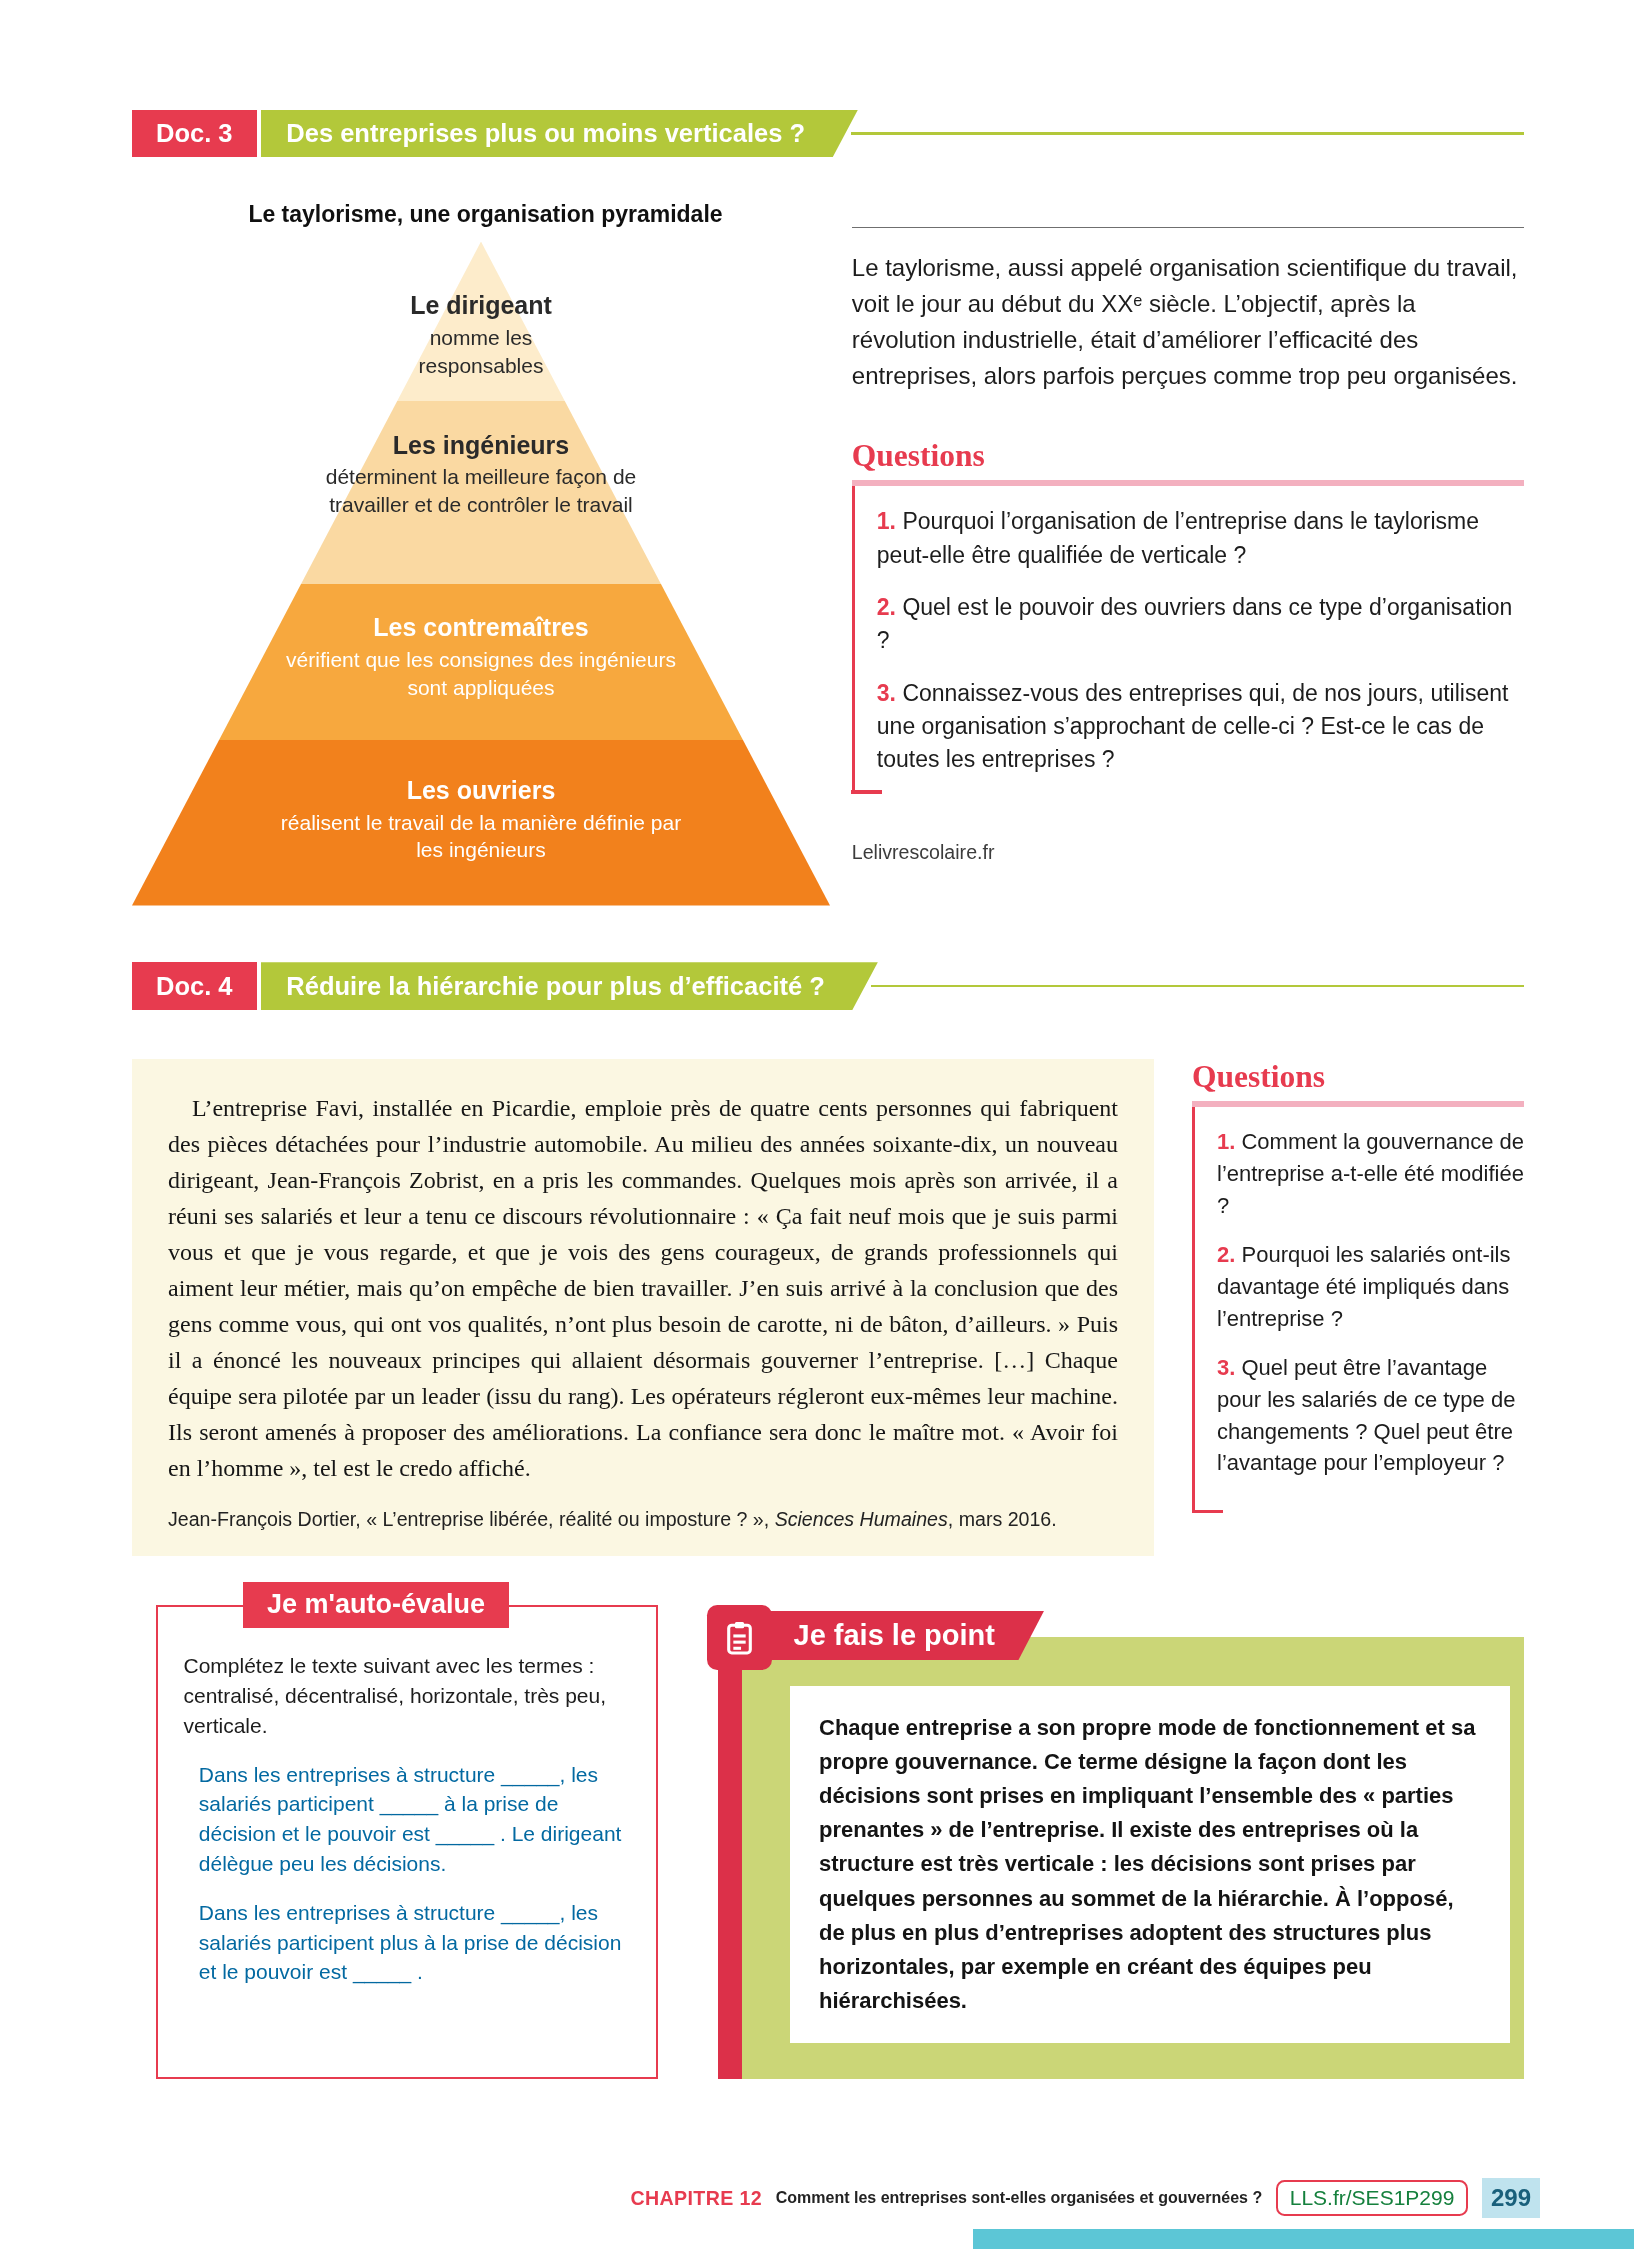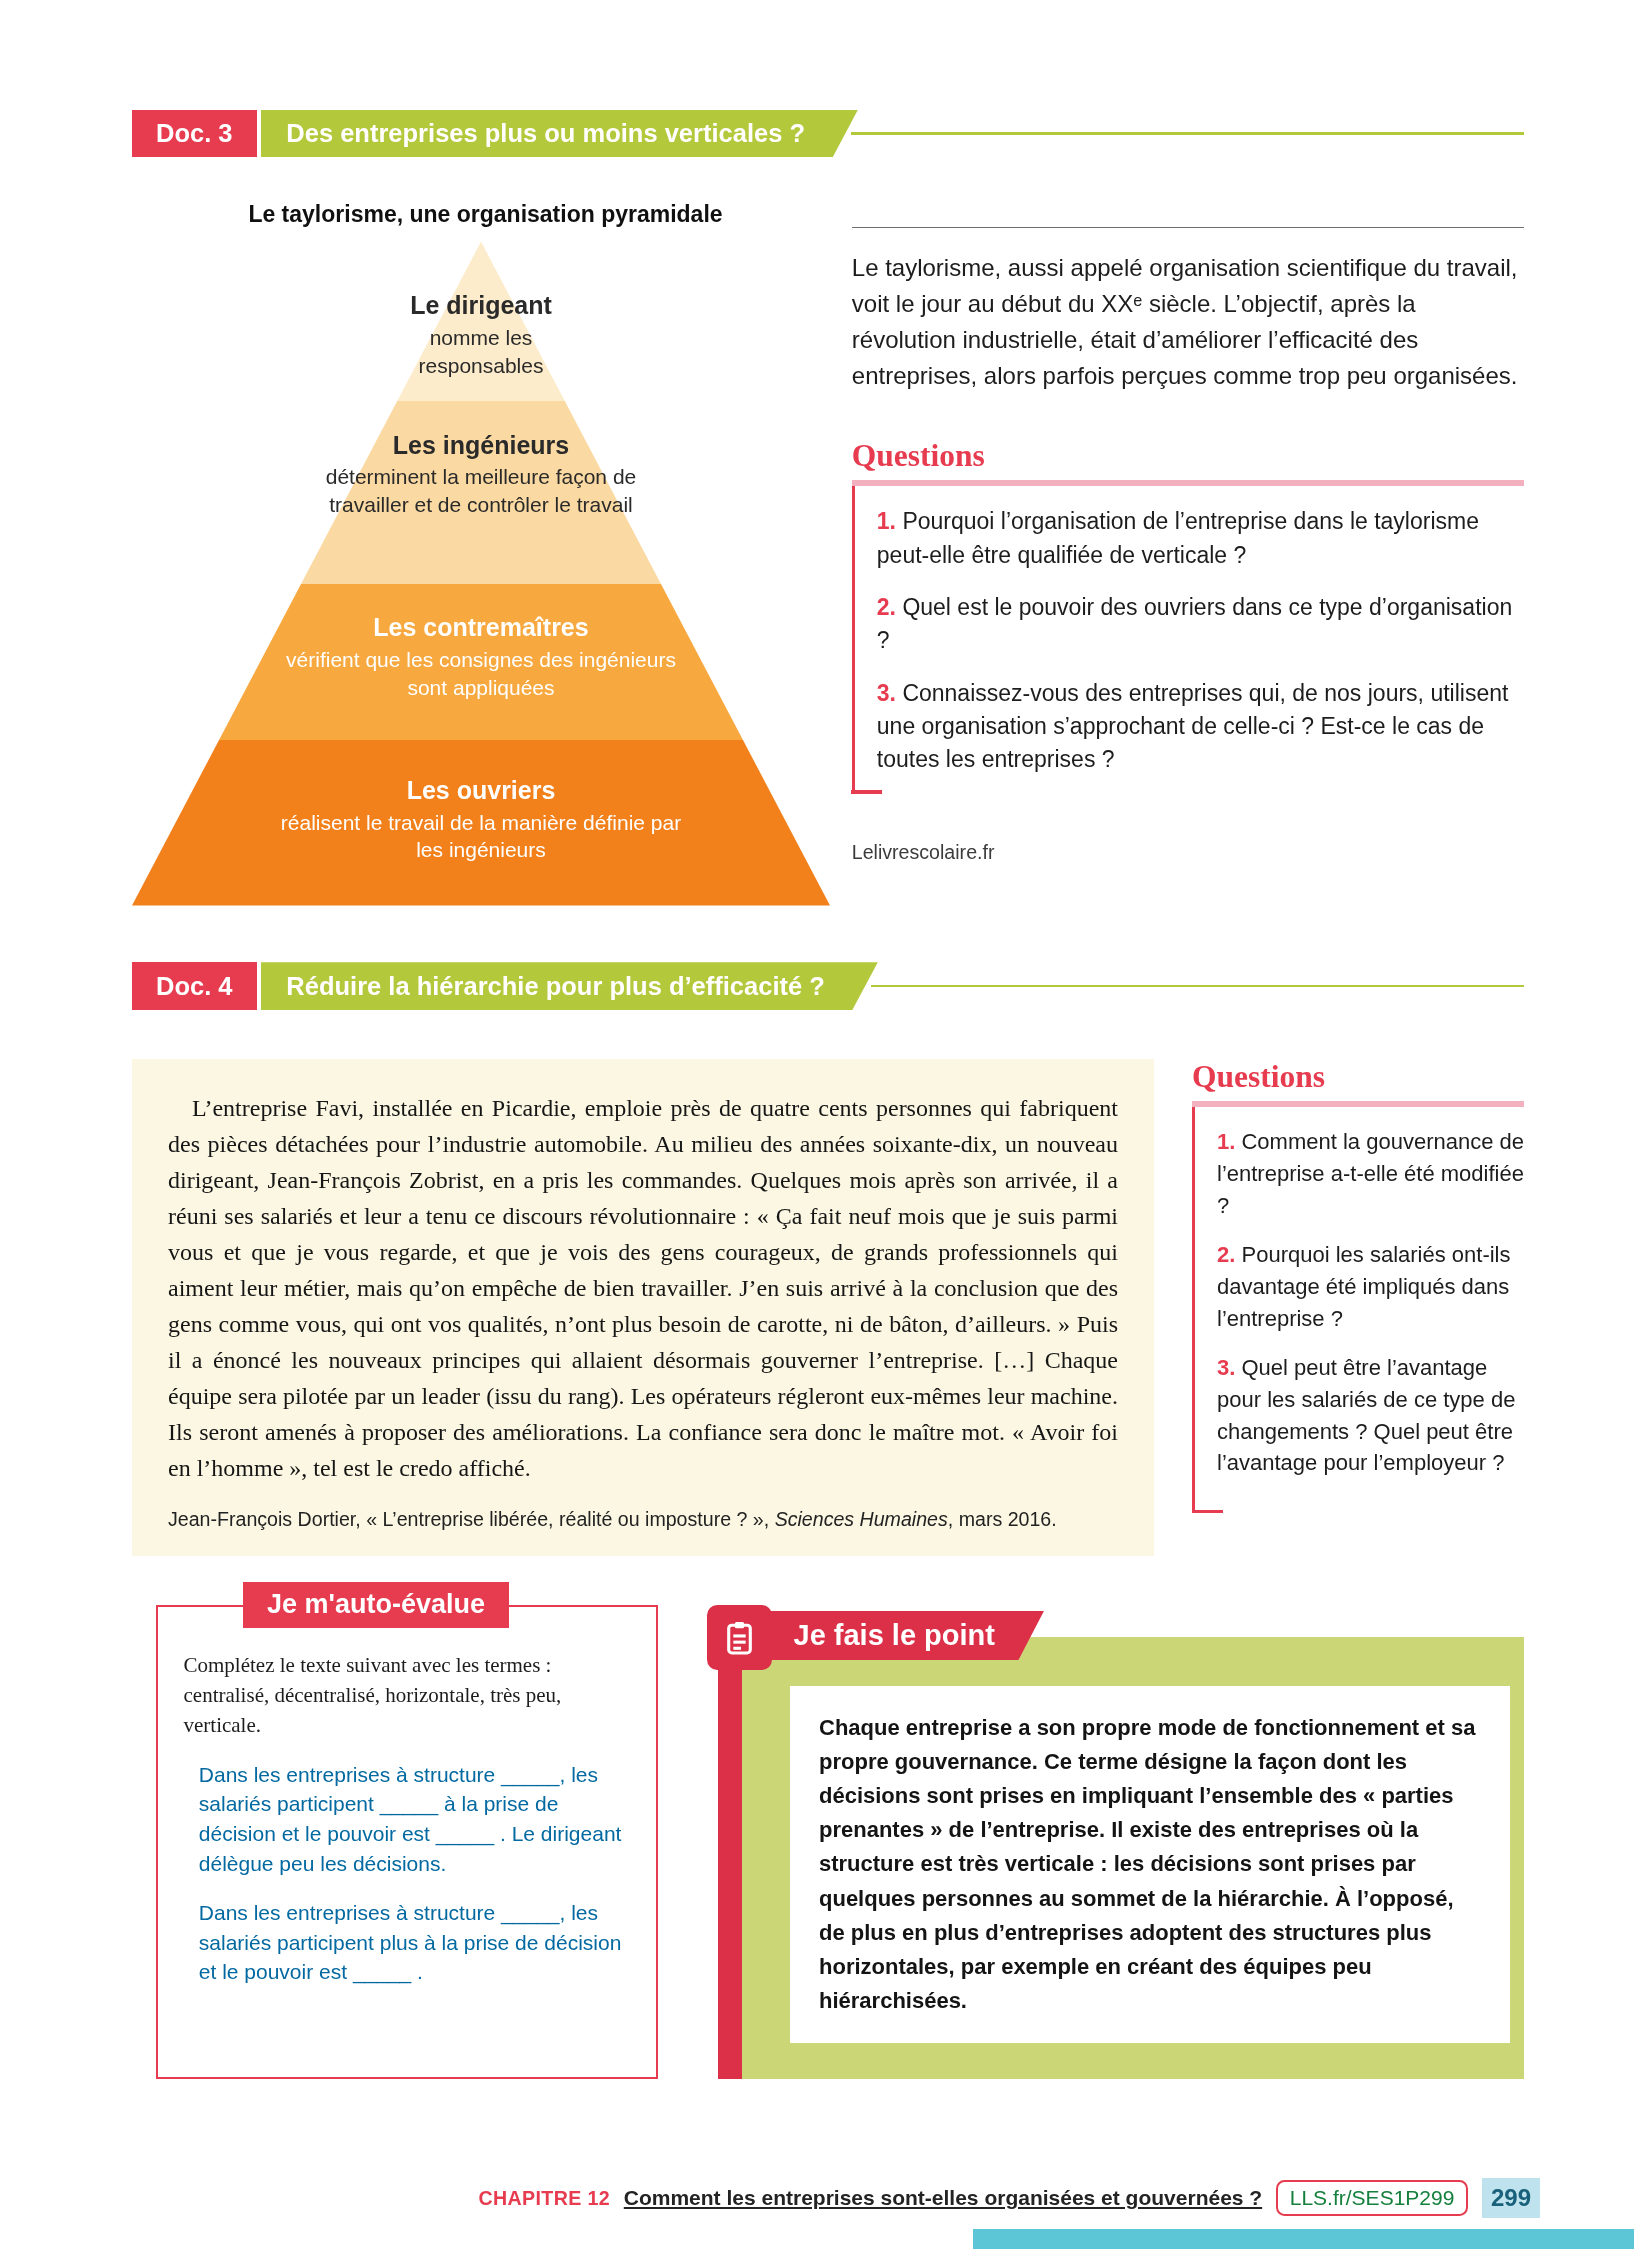--- a/index.html
+++ b/index.html
@@ -78,21 +78,21 @@
   
   .bottom-row { display:flex; margin-top:49px; align-items:stretch;margin-left:24px; }
   .autoeval {
     width:502px; flex:none; border:2.6px solid #e73b4f; background:#fff;
     position:relative; padding:44px 24px 27px 25.5px;
   }
   .ae-title {
     position:absolute; top:-25.5px; left:85px; background:#e73b4f; color:#fff;
     font-weight:bold; font-size:27px; padding:7.7px 24px; white-space:nowrap;
   }
-  .ae-intro { font-size:21px; line-height:1.42; color:#1d1d1d;font-family:Liberation Serif, serif; }
+  .ae-intro { font-size:21px; line-height:1.42; color:#1d1d1d; }
   .ae-p { font-size:21px; line-height:1.42; color:#0369a1; margin:19px 0 0 15.3px; }
 
   .jfp { flex:1; margin-left:49px; position:relative; }
   .jfp-redbar { position:absolute; left:11px; top:34px; bottom:0; width:24px; background:#dc3049; }
   .jfp-icon {
     position:absolute; left:0; top:0; width:65px; height:65px; background:#dc3049;
     border-radius:10.2px; display:flex; align-items:center; justify-content:center; z-index:3;
   }
   .jfp-banner {
     position:absolute; left:61px; top:6px; height:49px; background:#dc3049; color:#fff;
@@ -101,21 +101,21 @@
     clip-path:polygon(0 0, 100% 0, calc(100% - 25.5px) 100%, 0 100%);
   }
   .jfp-green { margin-left:35px; margin-top:31.5px; background:#cbd677; padding:49px 14px 36px 48px; }
   .jfp-white { background:#fff; padding:25.5px 29px; font-weight:bold; font-size:22px; line-height:1.55; color:#141414; }
 
   
   .footer { position:absolute; left:0; bottom:0; width:100%; height:94px; }
   .teal-bar { position:absolute; right:0; bottom:12px; width:662px; height:20.4px; background:#5cc6d6; }
   .footer-row { position:absolute; right:95px; bottom:43px; display:flex; align-items:center; gap:13.6px; }
   .chap-label { color:#e73b4f; font-weight:bold; font-size:19.6px; letter-spacing:0.4px; white-space:nowrap; }
-  .chap-title { font-weight:bold; font-size:21px; color:#232323; white-space:nowrap;text-decoration:underline; }
+  .chap-title { font-weight:bold; font-size:16px; color:#232323; white-space:nowrap; }
   .lls-badge {
     border:2.6px solid #e73b4f; border-radius:8.5px; color:#15803d; font-weight:normal;
     font-size:21px; padding:4px 12px; background:#fff; white-space:nowrap;
   }
   .page-num { background:#bfe3ee; color:#19607b; font-weight:bold; font-size:24px; padding:6px 9px; }
 </style>
 </head>
 <body>
 
 <div class="page">

